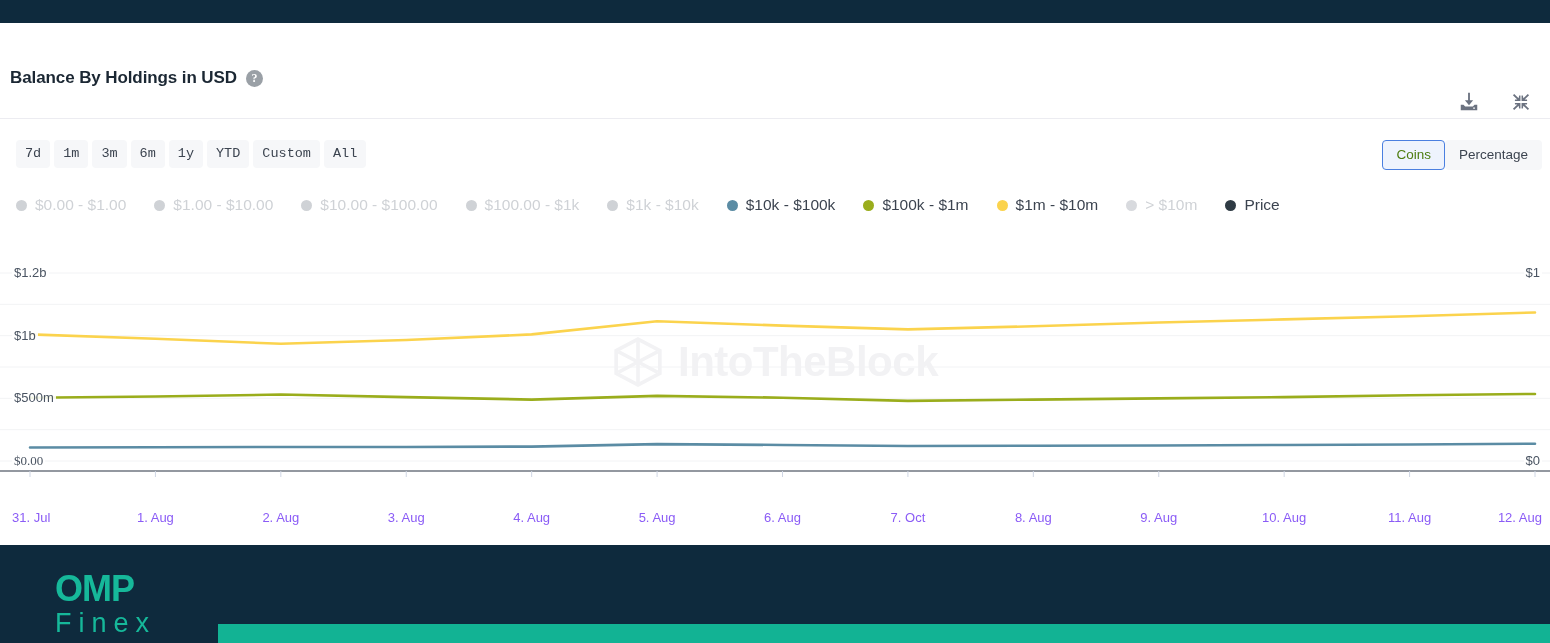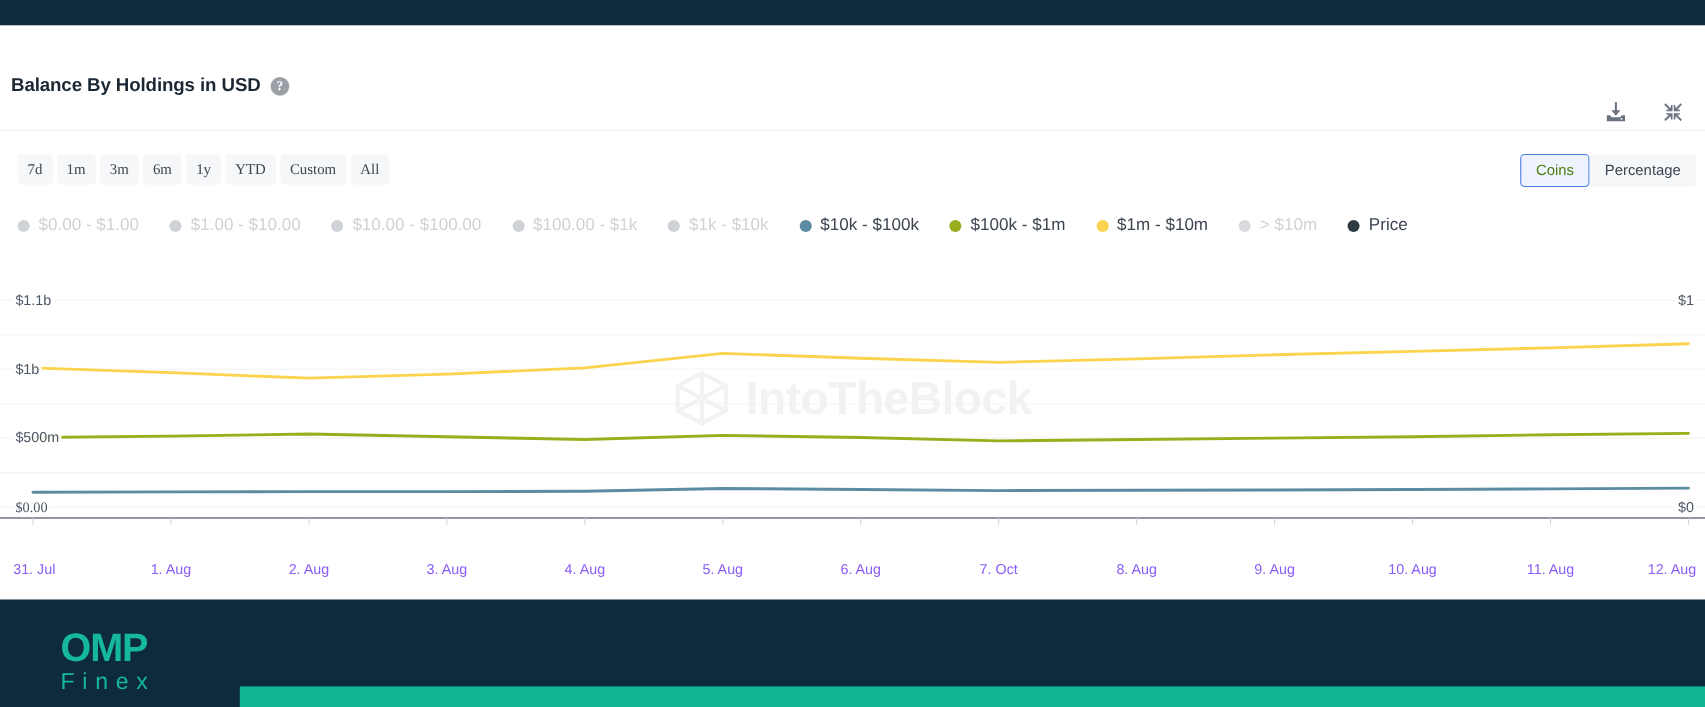--- a/index.html
+++ b/index.html
@@ -47,21 +47,21 @@
   
   .controls {
     position: absolute; left: 0; top: 140px; width: 1550px; height: 36px;
   }
   .range-group {
     position: absolute; left: 16px; top: 0;
     display: flex; align-items: center; gap: 4px;
   }
   .range-btn {
     background: #f6f7f9; border: none; border-radius: 4px;
-    font-family: Liberation Serif, serif;
+    font-family: Liberation Mono, monospace;
     font-size: 13.5px; color: #3c4450;
     padding: 7px 9px; line-height: 1; cursor: pointer;
   }
   .toggle-group {
     position: absolute; right: 8px; top: 0;
     display: flex; align-items: center;
   }
   .toggle-btn {
     font-family: "Liberation Sans", sans-serif;
     font-size: 13.5px; color: #3c4450;
@@ -114,21 +114,21 @@
   .footer {
     position: absolute; left: 0; top: 545px; width: 1550px; height: 98px;
     background: #0e2a3d; overflow: hidden;
   }
   .logo { position: absolute; left: 55px; top: 27px; }
   .logo-omp {
     font-size: 36px; font-weight: bold; color: #16b89a;
     line-height: 0.95; letter-spacing: -1px;
   }
   .logo-finex {
-    font-size: 21px; color: #16b89a; letter-spacing: 7px;
+    font-size: 27px; color: #16b89a; letter-spacing: 7px;
     line-height: 1.2; margin-top: 1px;
   }
   .teal-strip {
     position: absolute; left: 218px; top: 624px;
     width: 1332px; height: 19px; background: #12b394;
   }
 </style>
 </head>
 <body>
 
@@ -256,21 +256,21 @@
           <path d="M50 8 L50 92"></path>
         </svg>
       </span>
       <span class="wm-text">IntoTheBlock</span>
     </div>
 
     <div id="y-labels">
         <div class="y-label" style="left: 12px; top: 195px; font-family: Liberation Serif, serif;">$0.00</div>
         <div class="y-label" style="left: 12px; top: 132.333px;">$500m</div>
         <div class="y-label" style="left: 12px; top: 69.6667px;">$1b</div>
-        <div class="y-label" style="left: 12px; top: 7px;">$1.1b</div>
+        <div class="y-label" style="left: 12px; top: 7px;">$1.2b</div>
         <div class="y-label" style="right: 8px; left: auto; position: absolute; top: 195px;">$0</div>
         <div class="y-label" style="right: 8px; left: auto; position: absolute; top: 7px;">$1</div>
       </div>
   </div>
 
   <div class="x-labels" id="x-labels">
       <div class="x-label" style="left: 12px; top: 4px; transform: none;">31. Jul</div>
       <div class="x-label" style="left: 155.417px; top: 4px;">1. Aug</div>
       <div class="x-label" style="left: 280.833px; top: 4px;">2. Aug</div>
       <div class="x-label" style="left: 406.25px; top: 4px;">3. Aug</div>

